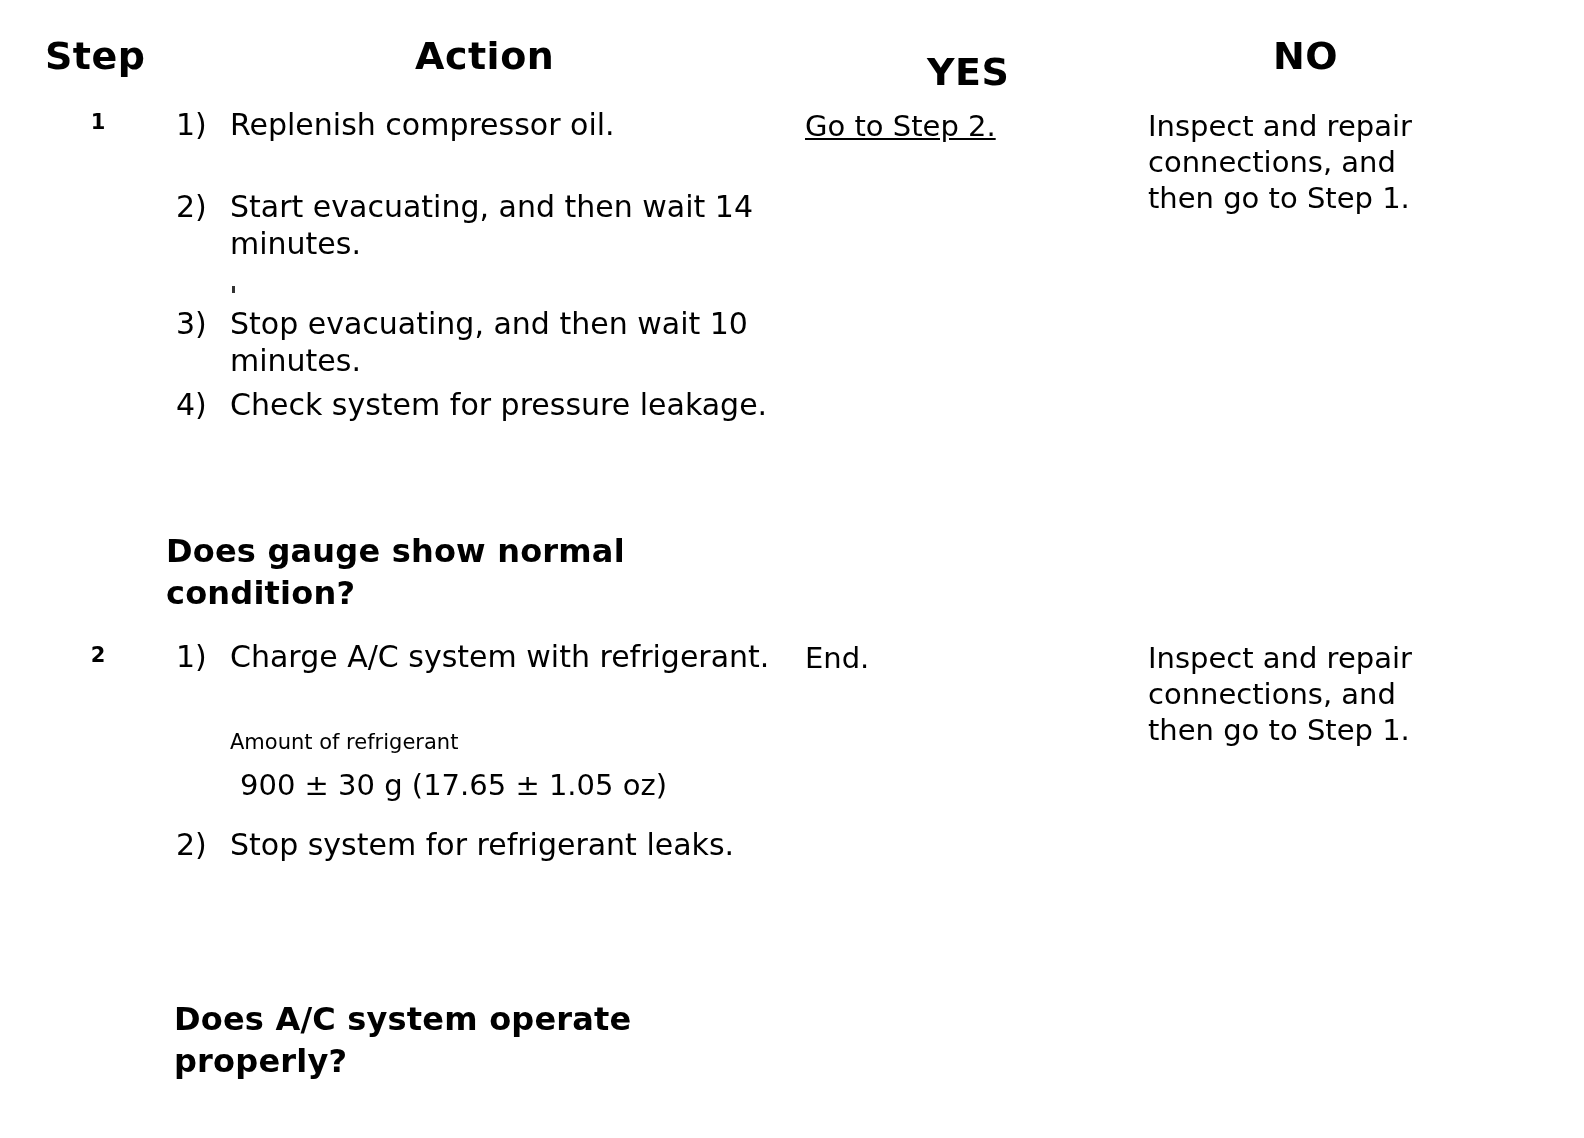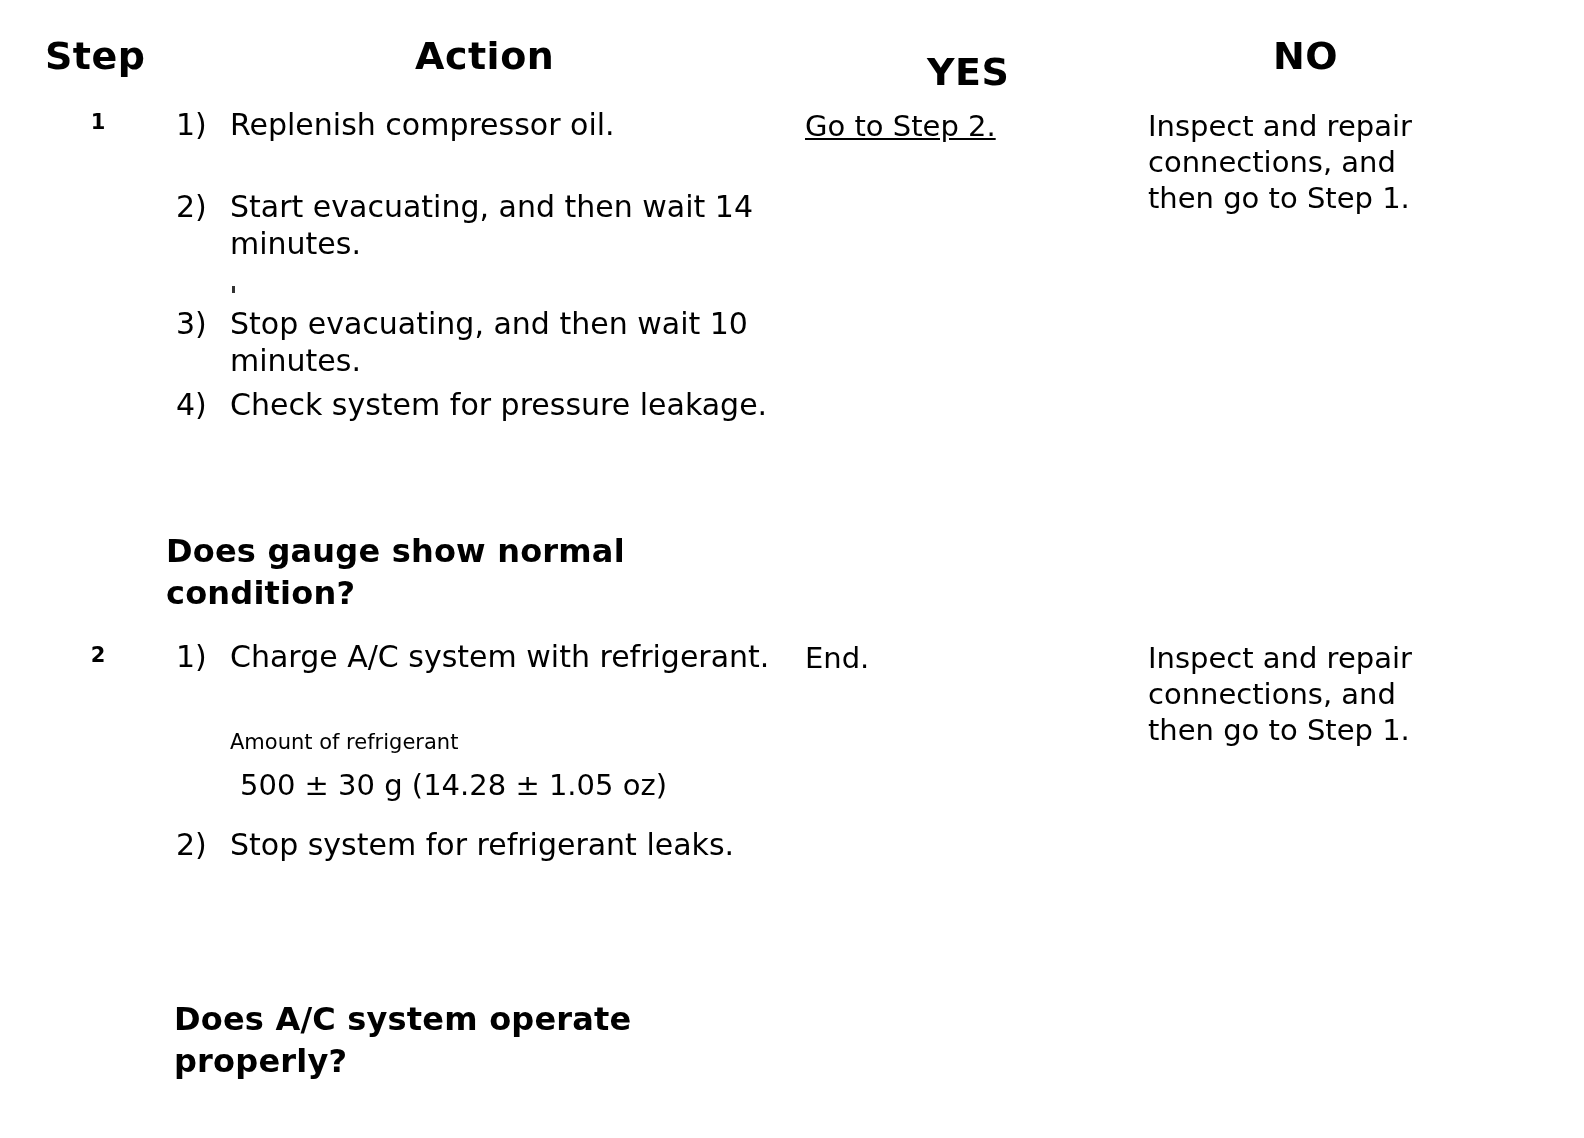--- a/index.html
+++ b/index.html
@@ -165,21 +165,21 @@
 
     <div class="stepnum" style="left:78px; top:643px;">2</div>
 
     <div class="item" style="left:176px; top:638px; width:620px;">
       <span class="marker">1)</span>
       <span class="itext">Charge A/C system with refrigerant.</span>
     </div>
 
     <div class="spec-title" style="left:230px; top:726px;">Amount of refrigerant</div>
 
-    <div class="spec-value" style="left:240px; top:768px;">500 ± 30 g (14.28 ± 1.05 oz)</div>
+    <div class="spec-value" style="left:240px; top:768px;">900 ± 30 g (17.65 ± 1.05 oz)</div>
 
     <div class="item" style="left:176px; top:826px; width:620px;">
       <span class="marker">2)</span>
       <span class="itext">Stop system for refrigerant leaks.</span>
     </div>
 
     <div class="question" style="left:174px; top:998px; width:560px;">Does A/C system operate
 properly?</div>
 
     <div class="colbody" style="left:805px; top:640px; width:300px;">End.</div>

